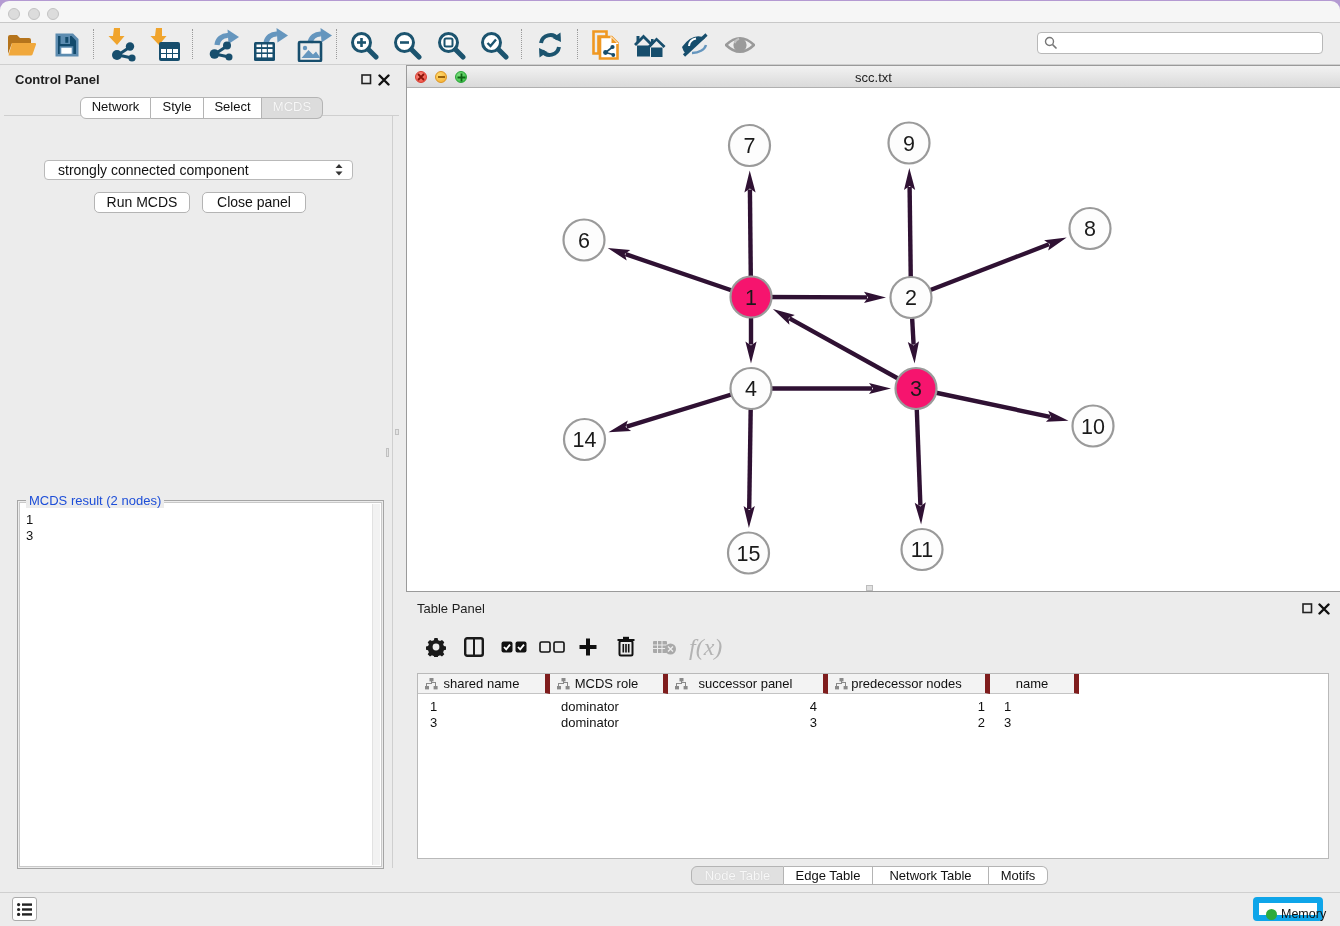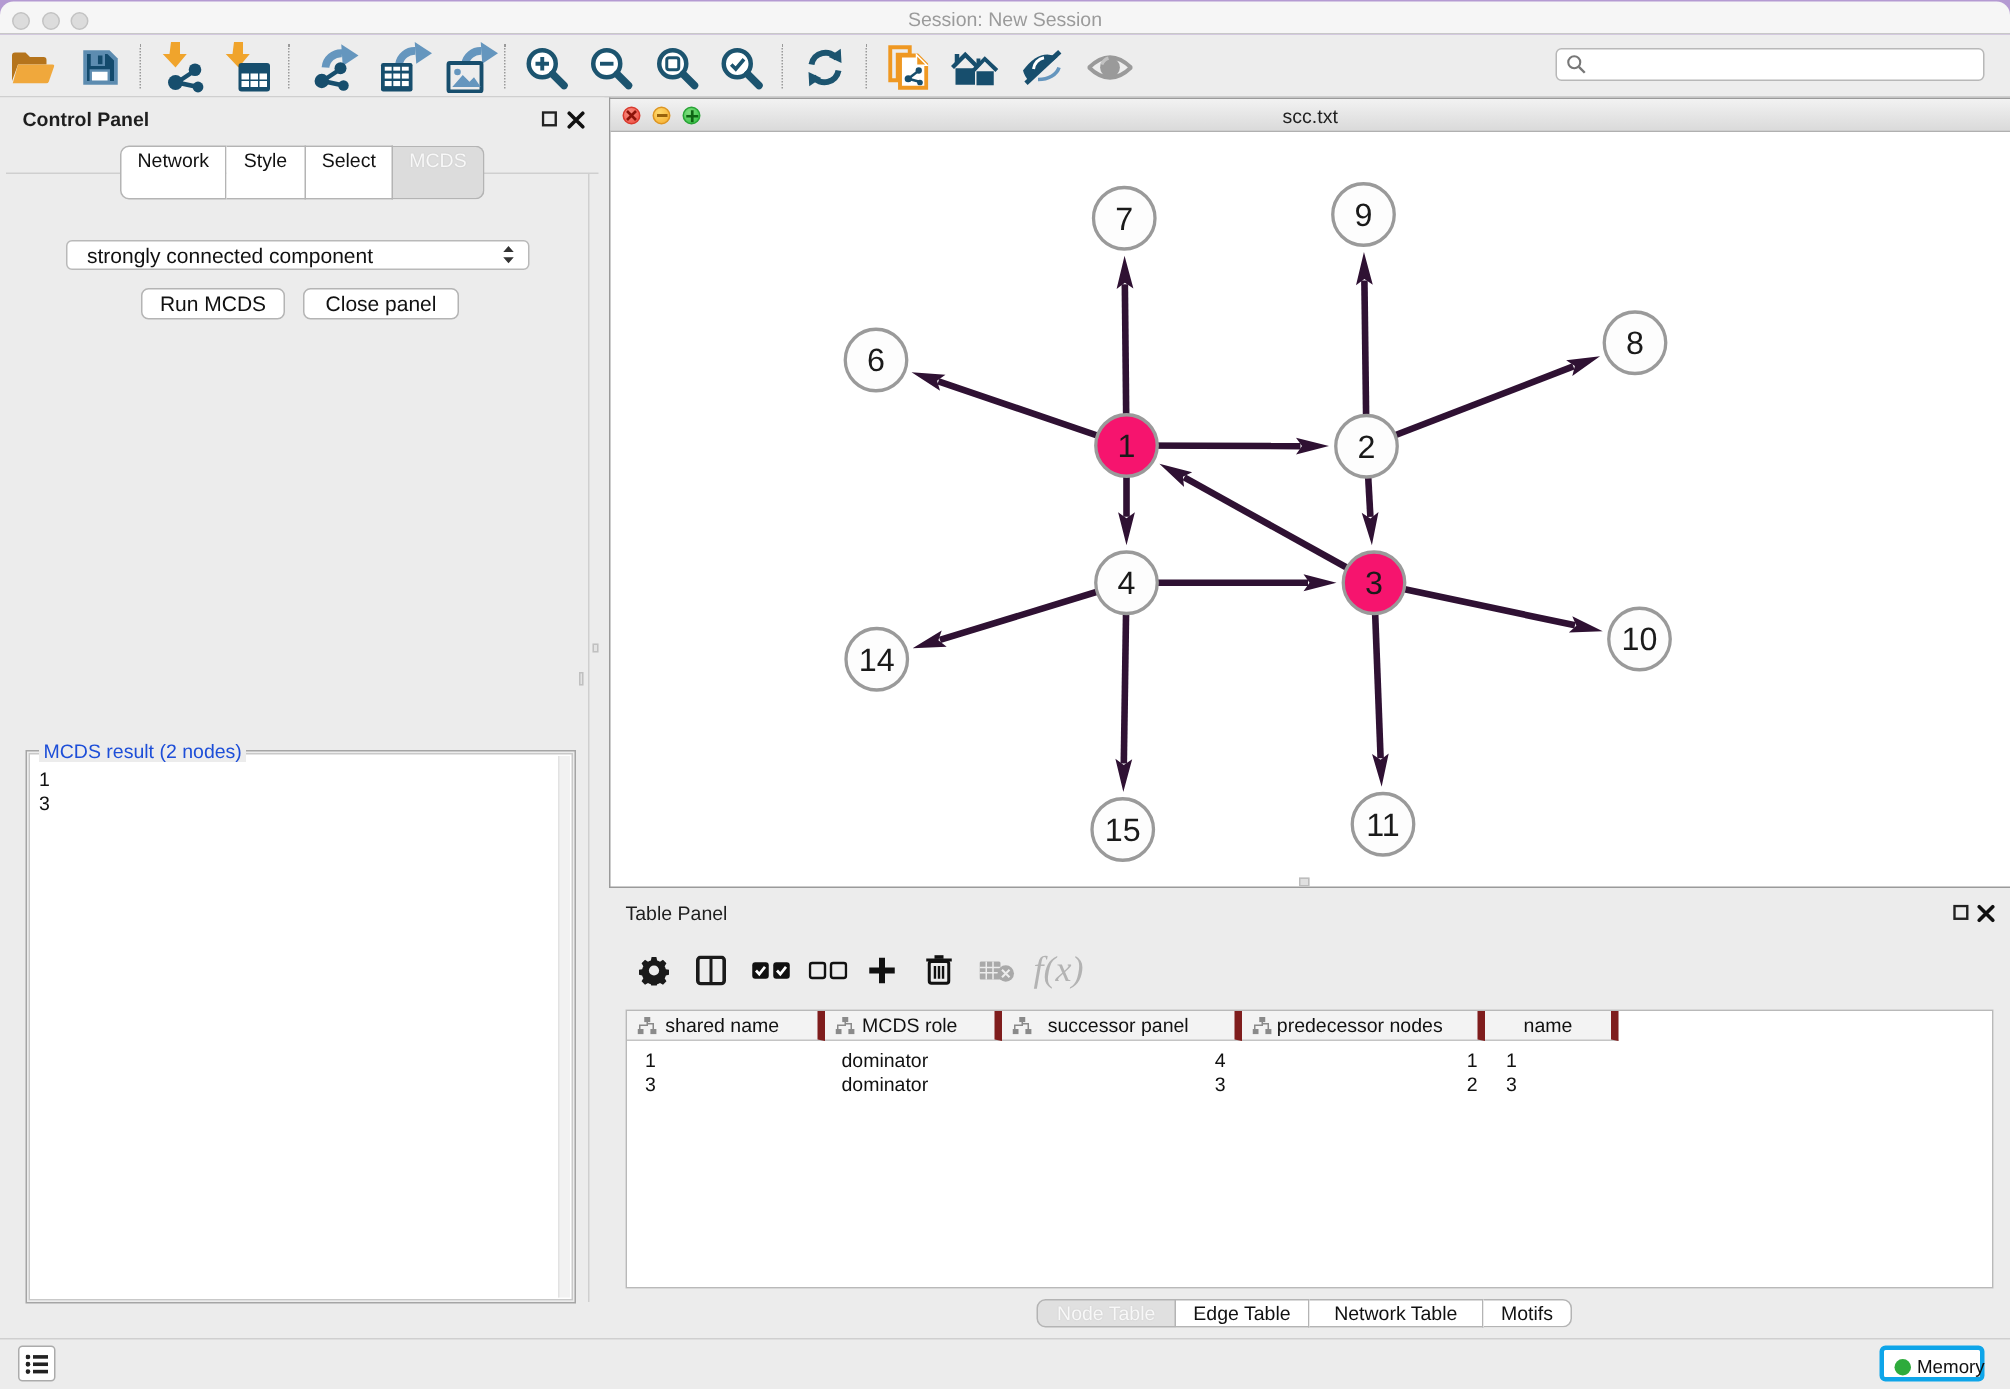--- a/index.html
+++ b/index.html
@@ -10,21 +10,21 @@
 .titlebar { left:0; top:1px; width:1340px; height:22px; background:#f6f6f6; border-radius:9px 9px 0 0; border-bottom:1px solid #c8c8c8; }
 .tl { position:absolute; top:7px; width:12px; height:12px; border-radius:50%; background:#dcdcdc; border:1px solid #c3c3c3; }
 .wtitle { position:absolute; top:4px; left:0; width:100%; text-align:center; font-size:13px; color:#9b9b9b; }
 .toolbar { left:0; top:23px; width:1340px; height:42px; background:#ededed; border-bottom:1px solid #cfcfcf; }
 .tsep { position:absolute; top:6px; height:30px; width:0; border-left:1px dotted #9a9a9a; }
 .ticon { position:absolute; top:1px; height:42px; display:flex; align-items:center; justify-content:center; }
 .search { position:absolute; left:1037px; top:9px; width:286px; height:22px; background:#fff; border:1px solid #b8b8b8; border-radius:4px; }
 
 .cp { left:0; top:65px; width:403px; height:827px; background:#ececec; }
 .phead { font-size:13px; color:#1e1e1e; }
-.tab { position:absolute; top:32px; height:36px; background:#fff; border:1px solid #b4b4b4; font-size:13px; color:#111; text-align:center; line-height:17px; }
+.tab { position:absolute; top:32px; height:22px; background:#fff; border:1px solid #b4b4b4; font-size:13px; color:#111; text-align:center; line-height:17px; }
 .btn { position:absolute; background:#fff; border:1px solid #b4b4b4; border-radius:5px; font-size:14px; color:#111; text-align:center; }
 
 .netwin { left:406px; top:65px; width:934px; height:527px; border:1px solid #9a9a9a; border-right:none; background:#fff; }
 .nettb { position:absolute; left:0; top:0; width:100%; height:22px; background:linear-gradient(#f2f2f2,#dadada); border-bottom:1px solid #b0b0b0; }
 .lamp { position:absolute; top:5px; width:12px; height:12px; border-radius:50%; }
 
 .tp { left:403px; top:592px; width:937px; height:300px; background:#ececec; }
 .tptable { position:absolute; left:14px; top:81px; width:912px; height:186px; background:#fff; border:1px solid #b9b9b9; }
 .th { position:absolute; top:0; height:20px; background:#f3f3f3; border-right:5px solid #7f1d1d; border-bottom:1px solid #c4c4c4; font-size:13px; text-align:center; line-height:20px; color:#111; }
 .td { position:absolute; font-size:13px; color:#111; height:17px; line-height:17px; }
@@ -32,21 +32,20 @@
 
 .status { left:0; top:892px; width:1340px; height:34px; background:#ececec; border-top:1px solid #cfcfcf; }
 </style>
 </head>
 <body>
 <div class="abs purple"></div>
 <div class="abs titlebar">
   <div class="tl" style="left:8px;"></div>
   <div class="tl" style="left:28px;"></div>
   <div class="tl" style="left:47px;"></div>
-  <div class="wtitle">Session: New Session</div>
 </div>
 <div class="abs toolbar" id="toolbar">
   <div class="tsep" style="left:93px;"></div>
   <div class="tsep" style="left:192px;"></div>
   <div class="tsep" style="left:336px;"></div>
   <div class="tsep" style="left:521px;"></div>
   <div class="tsep" style="left:577px;"></div>
 
   <div class="ticon" style="left:6px;width:32px;">
       <svg width="30" height="26" viewBox="0 0 30 26">
@@ -449,17 +448,17 @@
       <g fill="#222">
           <circle cx="1.6" cy="1.6" r="1.6"></circle>
           <circle cx="1.6" cy="6.5" r="1.6"></circle>
           <circle cx="1.6" cy="11.4" r="1.6"></circle>
       <rect x="5" y="0.4" width="10" height="2.4"></rect>
           <rect x="5" y="5.3" width="10" height="2.4"></rect>
           <rect x="5" y="10.2" width="10" height="2.4"></rect>
         </g>
     </svg>
   </div>
-  <div class="abs" style="left:1253px;top:4px;width:70px;height:24px;background:#fff;border:3px solid #0ea5e9;border-radius:4px;font-size:12.5px;color:#111;">
+  <div class="abs" style="left:1253px;top:4px;width:70px;height:24px;background:#fff;border:6px solid #0ea5e9;border-radius:4px;font-size:12.5px;color:#111;">
     <span style="position:absolute;left:7px;top:6px;width:11px;height:11px;border-radius:50%;background:#2eab3c;"></span>
     <span style="position:absolute;left:22px;top:4px;">Memory</span>
   </div>
 </div>
 
 </body></html>

